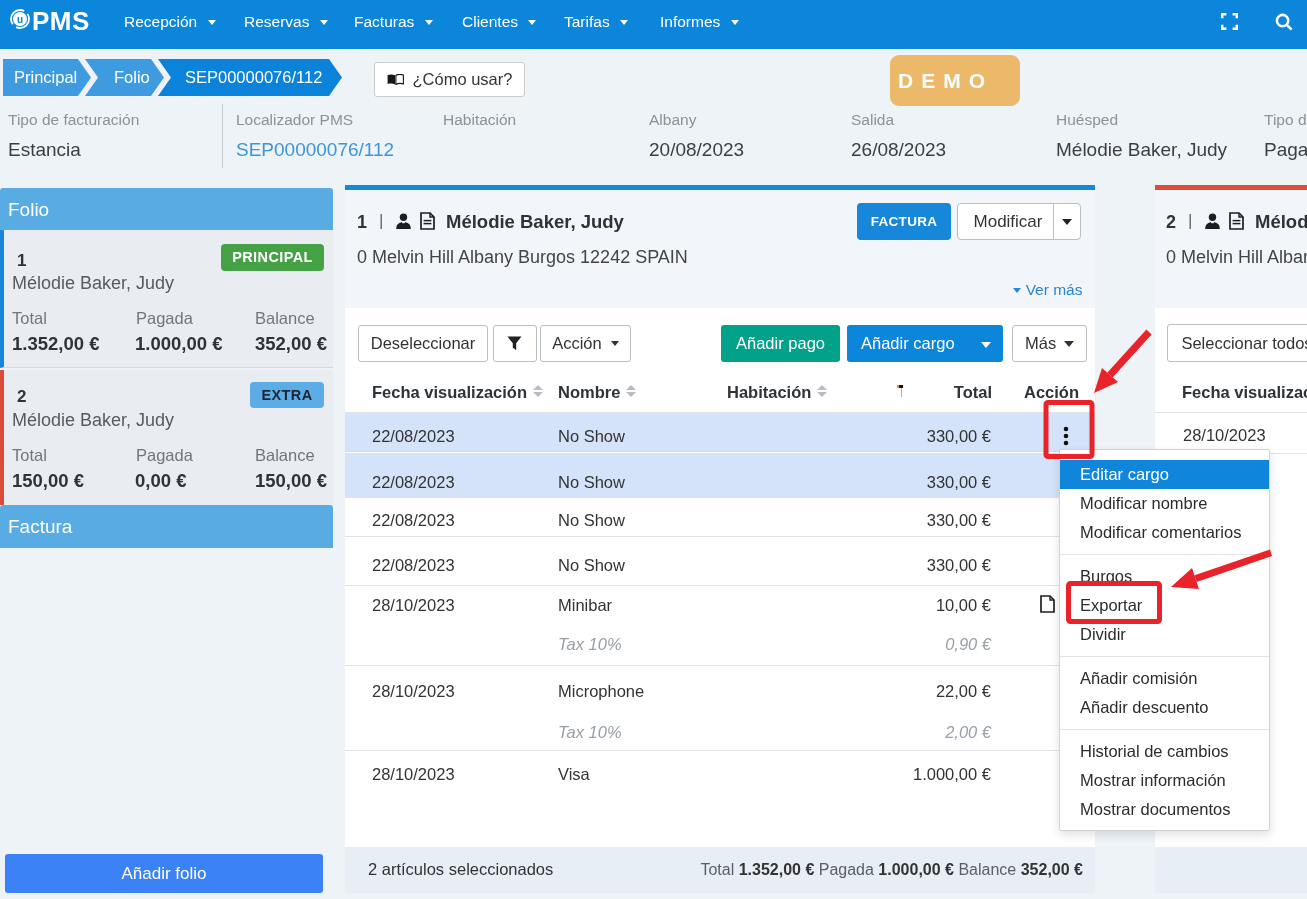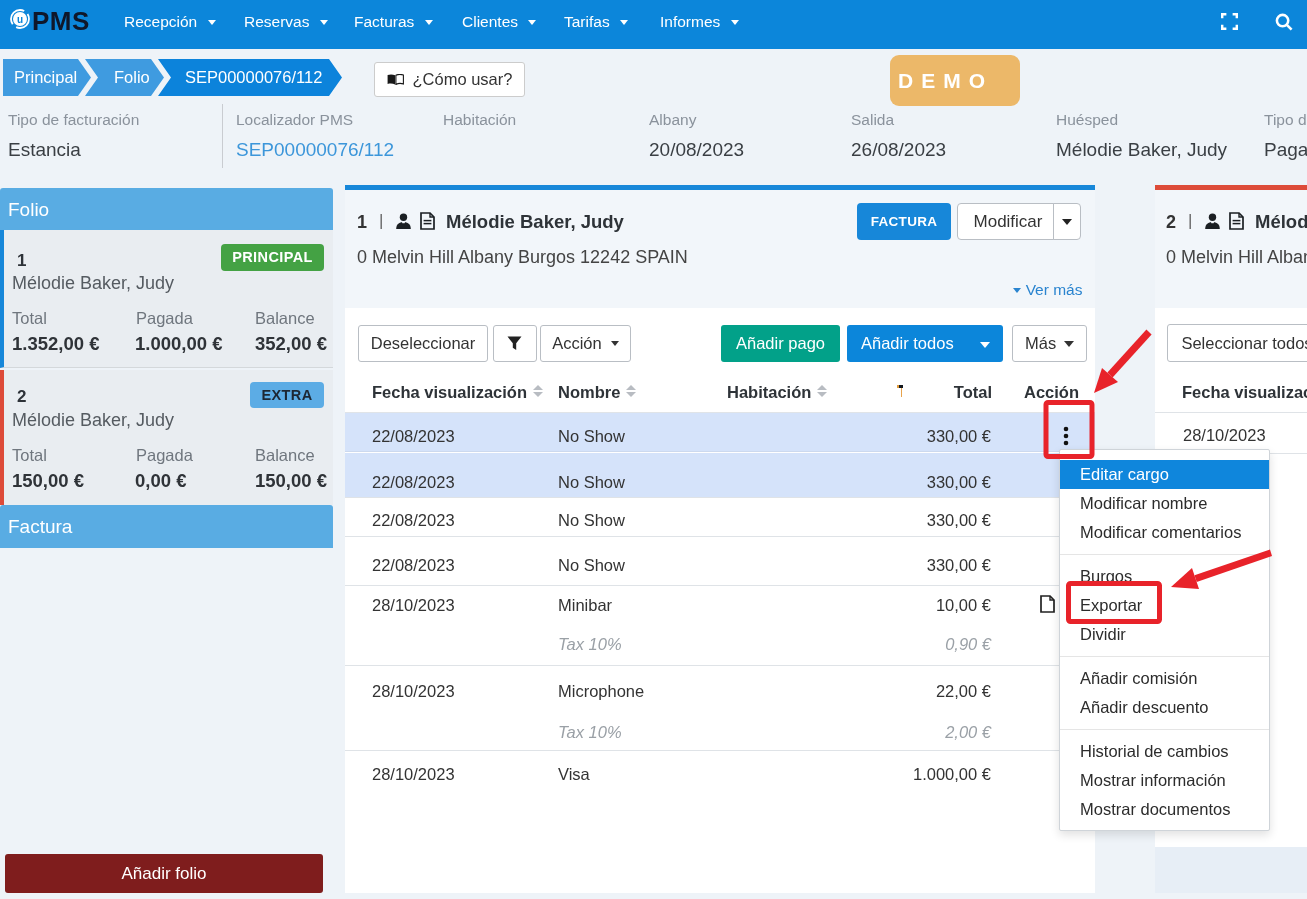--- a/index.html
+++ b/index.html
@@ -25,21 +25,21 @@
 .sortic .dn{border-top:5px solid #b8bcc2;}
 </style></head>
 <body>
 
 <div id="nav">
  <svg class="abs" style="left:10px;top:8.5px" width="20" height="20" viewBox="0 0 20 20">
   <circle cx="10" cy="10" r="7" fill="#fff"></circle>
   <circle cx="10" cy="10" r="9" fill="none" stroke="#fff" stroke-width="1.8" stroke-dasharray="24 4.5" stroke-dashoffset="6"></circle>
   <text x="10" y="13.6" font-size="10" font-weight="bold" fill="#0c86da" text-anchor="middle" font-family="Liberation Sans">u</text>
  </svg>
- <div class="abs" style="left:32px;top:0;height:49px;line-height:42px;color:#0f172a;font-size:26px;font-weight:bold;letter-spacing:0.5px;">PMS</div>
+ <div class="abs" style="left:32px;top:0;height:49px;line-height:42px;color:#ffffff;font-size:26px;font-weight:bold;letter-spacing:0.5px;">PMS</div>
  <span class="navitem" style="left:124px">Recepción <span class="caret"></span></span>
  <span class="navitem" style="left:244px">Reservas <span class="caret"></span></span>
  <span class="navitem" style="left:354px">Facturas <span class="caret"></span></span>
  <span class="navitem" style="left:462px">Clientes <span class="caret"></span></span>
  <span class="navitem" style="left:564px">Tarifas <span class="caret"></span></span>
  <span class="navitem" style="left:660px">Informes <span class="caret"></span></span>
  <svg class="abs" style="left:1221px;top:13px" width="17" height="17" viewBox="0 0 19 19" fill="none" stroke="#fff" stroke-width="2.8">
   <path d="M1.3 6 V1.3 H6 M13 1.3 H17.7 V6 M17.7 13 V17.7 H13 M6 17.7 H1.3 V13"></path>
  </svg>
  <svg class="abs" style="left:1275px;top:13px" width="18" height="18" viewBox="0 0 19 19" fill="none" stroke="#fff" stroke-width="2.7">
@@ -91,21 +91,21 @@
  <div class="abs" style="left:246px;top:12px;width:74px;height:26px;background:#5cace5;border-radius:4px;color:#1d2733;font-size:14.5px;font-weight:bold;text-align:center;line-height:26px;letter-spacing:0.4px;">EXTRA</div>
  <div class="abs" style="left:8px;top:40px;font-size:18px;color:#555b61;">Mélodie Baker, Judy</div>
  <div class="abs" style="left:8px;top:76px;font-size:16.5px;color:#6f767e;">Total</div>
  <div class="abs" style="left:132px;top:76px;font-size:16.5px;color:#6f767e;">Pagada</div>
  <div class="abs" style="left:251px;top:76px;font-size:16.5px;color:#6f767e;">Balance</div>
  <div class="abs" style="left:8px;top:100px;font-size:18.5px;font-weight:bold;color:#2f3338;">150,00 €</div>
  <div class="abs" style="left:131px;top:100px;font-size:18.5px;font-weight:bold;color:#2f3338;">0,00 €</div>
  <div class="abs" style="left:251px;top:100px;font-size:18.5px;font-weight:bold;color:#2f3338;">150,00 €</div>
 </div>
 <div class="abs" style="left:0;top:505px;width:333px;height:43px;background:#59ace3;color:#fff;font-size:19px;line-height:43px;padding-left:8px;border-radius:3px 3px 0 0;">Factura</div>
-<div class="abs" style="left:5px;top:854px;width:318px;height:39px;background:#7f1d1d;border-radius:3px;color:#fff;font-size:17px;text-align:center;line-height:39px;">Añadir folio</div>
+<div class="abs" style="left:5px;top:854px;width:318px;height:39px;background:#3b82f6;border-radius:3px;color:#fff;font-size:17px;text-align:center;line-height:39px;">Añadir folio</div>
 
 <div class="panel" style="left:345px;top:185px;width:750px;height:708px;">
  <div class="abs" style="left:0;top:0;width:750px;height:5px;background:#1787d9;"></div>
  <div class="abs" style="left:0;top:5px;width:750px;height:118px;background:#f2f6fa;"></div>
 
  <b class="abs" style="left:12px;top:27px;font-size:18px;">1</b>
     <span class="abs" style="left:34px;top:26px;font-size:17px;color:#666;">|</span>
     <svg class="abs" style="left:50px;top:28px" width="17" height="17" viewBox="0 0 17 17">
       <circle cx="8.5" cy="4.3" r="3.7" fill="#1b1f23"></circle>
       <path d="M1.2 16 C1.2 11.2 4.4 9.1 8.5 9.1 C12.6 9.1 15.8 11.2 15.8 16 Z" fill="#1b1f23"></path>
@@ -128,21 +128,21 @@
  <div class="abs" style="left:0;top:96px;width:737.5px;height:20px;text-align:right;font-size:15.5px;color:#2a84cf;"><span class="caret" style="margin-right:5px;vertical-align:2px;"></span>Ver más</div>
 
  <div class="abs btnw" style="left:13px;top:140px;width:130px;height:37px;font-size:16.5px;">Deseleccionar</div>
  <div class="abs btnw" style="left:147.5px;top:140px;width:44px;height:37px;">
       <svg width="15" height="15" viewBox="0 0 15 15">
         <path d="M0.5 0.5 H14.5 L9.2 7.2 V14 L5.8 11.8 V7.2 Z" fill="#222"></path>
       </svg>
     </div>
  <div class="abs btnw" style="left:195px;top:140px;width:91px;height:37px;font-size:16.5px;">Acción&nbsp;&nbsp;<span class="caret" style="border-top-color:#333"></span></div>
  <div class="abs" style="left:376px;top:140px;width:119px;height:37px;background:#02a189;border-radius:3px;color:#fff;font-size:16.5px;text-align:center;line-height:37px;">Añadir pago</div>
- <div class="abs" style="left:502px;top:140px;width:156px;height:37px;background:#0c86da;border-radius:3px;color:#fff;font-size:16.5px;line-height:37px;"><span style="margin-left:14px">Añadir todos</span><span class="caret-lg" style="margin-left:26px;"></span></div>
+ <div class="abs" style="left:502px;top:140px;width:156px;height:37px;background:#0c86da;border-radius:3px;color:#fff;font-size:16.5px;line-height:37px;"><span style="margin-left:14px">Añadir cargo</span><span class="caret-lg" style="margin-left:26px;"></span></div>
  <div class="abs btnw" style="left:667px;top:140px;width:75px;height:37px;font-size:16.5px;">Más&nbsp;<span class="caret-lg" style="border-top-color:#333;margin-left:3px;"></span></div>
 
  <div class="abs" style="left:27px;top:185.5px;width:709px;height:45px;font-weight:bold;font-size:16.5px;color:#2e3338;">
   <span class="abs" style="left:0;top:12.5px;">Fecha visualización<span class="sortic"><i class="up"></i><i class="dn"></i></span></span>
   <span class="abs" style="left:186px;top:12.5px;">Nombre<span class="sortic"><i class="up"></i><i class="dn"></i></span></span>
   <span class="abs" style="left:355px;top:12.5px;">Habitación<span class="sortic"><i class="up"></i><i class="dn"></i></span></span>
   <span class="abs" style="left:525.5px;top:14px;width:5px;height:3px;background:#14181d;"></span>
       <span class="abs" style="left:525px;top:14.5px;width:1.5px;height:2.5px;background:#e09b3d;"></span>
       <span class="abs" style="left:528.5px;top:17px;width:1.8px;height:9.5px;background:#e8a34c;"></span>
   <span class="abs" style="left:560px;top:12.5px;width:60px;text-align:right;">Total</span>
@@ -192,20 +192,24 @@
   <span class="abs" style="right:104px;top:16px;font-size:16.5px;">22,00 €</span>
   <span class="abs" style="left:213px;top:57px;font-size:16.5px;font-style:italic;color:#9aa0a6;">Tax 10%</span>
   <span class="abs" style="right:104px;top:57px;font-size:16.5px;font-style:italic;color:#9aa0a6;">2,00 €</span>
  </div>
  <div class="abs" style="left:0;top:565.5px;width:750px;height:41px;">
   <span class="abs" style="left:27px;top:14px;font-size:16.5px;">28/10/2023</span>
   <span class="abs" style="left:213px;top:14px;font-size:16.5px;">Visa</span>
   <span class="abs" style="right:104px;top:14px;font-size:16.5px;">1.000,00 €</span>
  </div>
 
+ <div class="abs" style="left:0;top:662px;width:750px;height:46px;background:#e7eef6;font-size:16.5px;">
+  <span class="abs" style="left:23px;top:13px;">2 artículos seleccionados</span>
+  <span class="abs" style="right:12px;top:13.5px;white-space:nowrap;font-size:16px;"><span style="color:#5a6066">Total</span> <b>1.352,00 €</b> <span style="color:#5a6066">Pagada</span> <b>1.000,00 €</b> <span style="color:#5a6066">Balance</span> <b>352,00 €</b></span>
+ </div>
 </div>
 
 <div class="panel" style="left:1155px;top:185px;width:200px;height:708px;">
  <div class="abs" style="left:0;top:0;width:200px;height:5px;background:#dd4b39;"></div>
  <div class="abs" style="left:0;top:5px;width:200px;height:118px;background:#f2f6fa;"></div>
  <b class="abs" style="left:11px;top:27px;font-size:18px;">2</b>
     <span class="abs" style="left:33px;top:26px;font-size:17px;color:#666;">|</span>
     <svg class="abs" style="left:49px;top:28px" width="17" height="17" viewBox="0 0 17 17">
       <circle cx="8.5" cy="4.3" r="3.7" fill="#1b1f23"></circle>
       <path d="M1.2 16 C1.2 11.2 4.4 9.1 8.5 9.1 C12.6 9.1 15.8 11.2 15.8 16 Z" fill="#1b1f23"></path>

